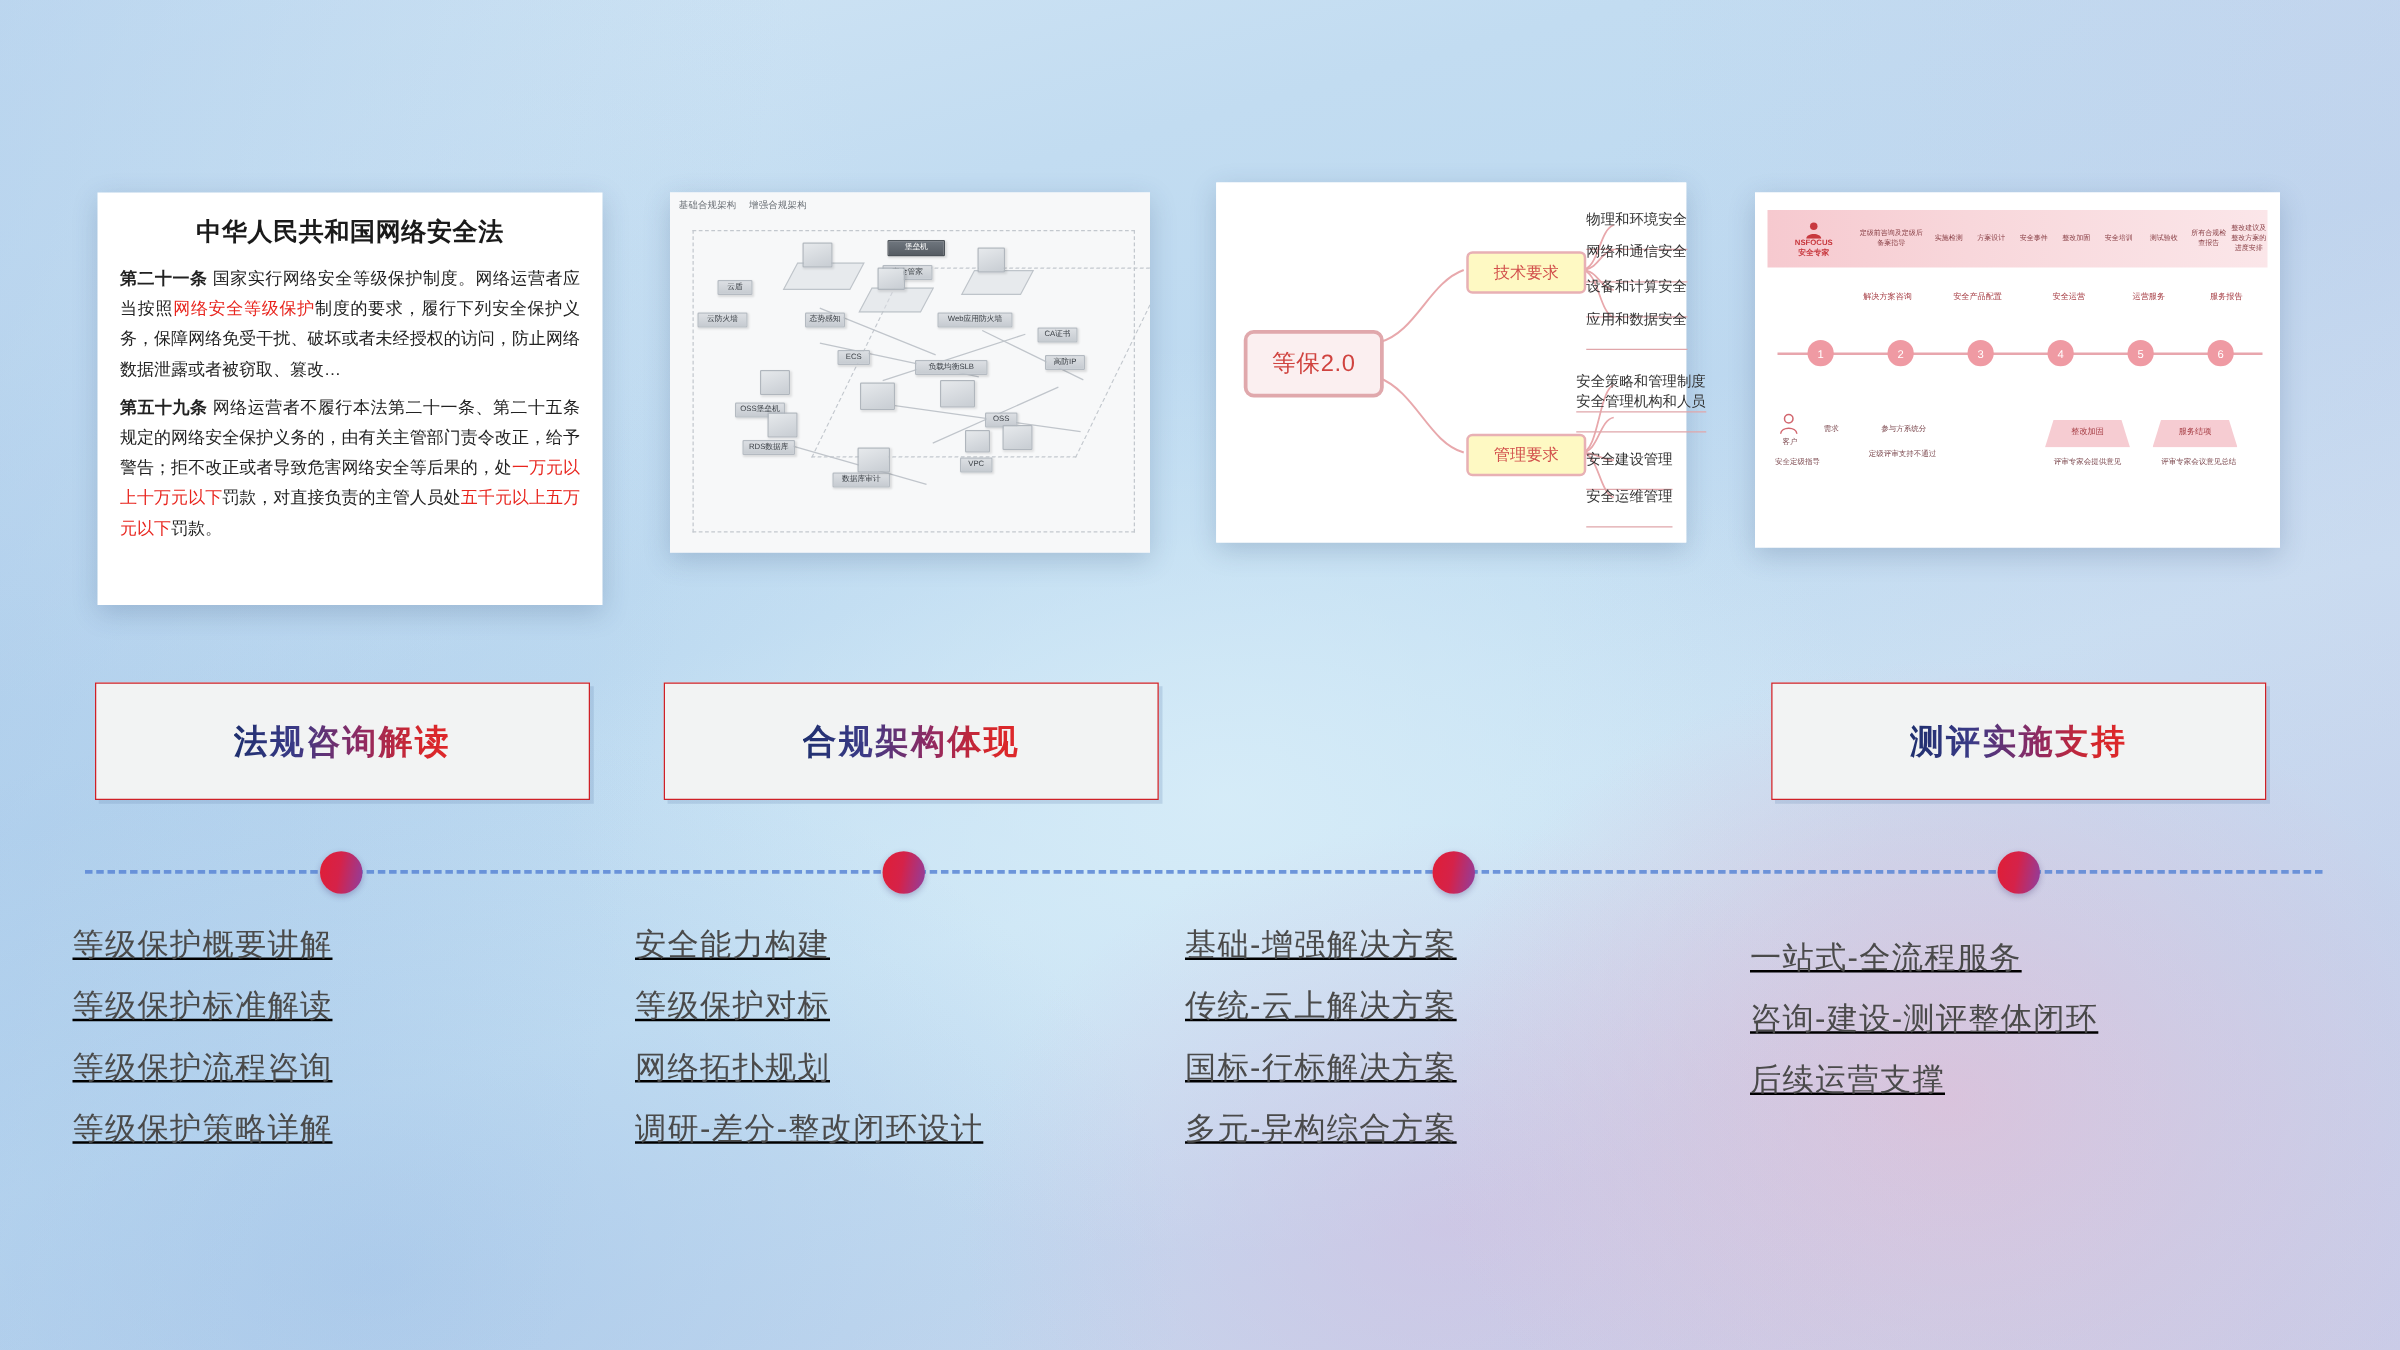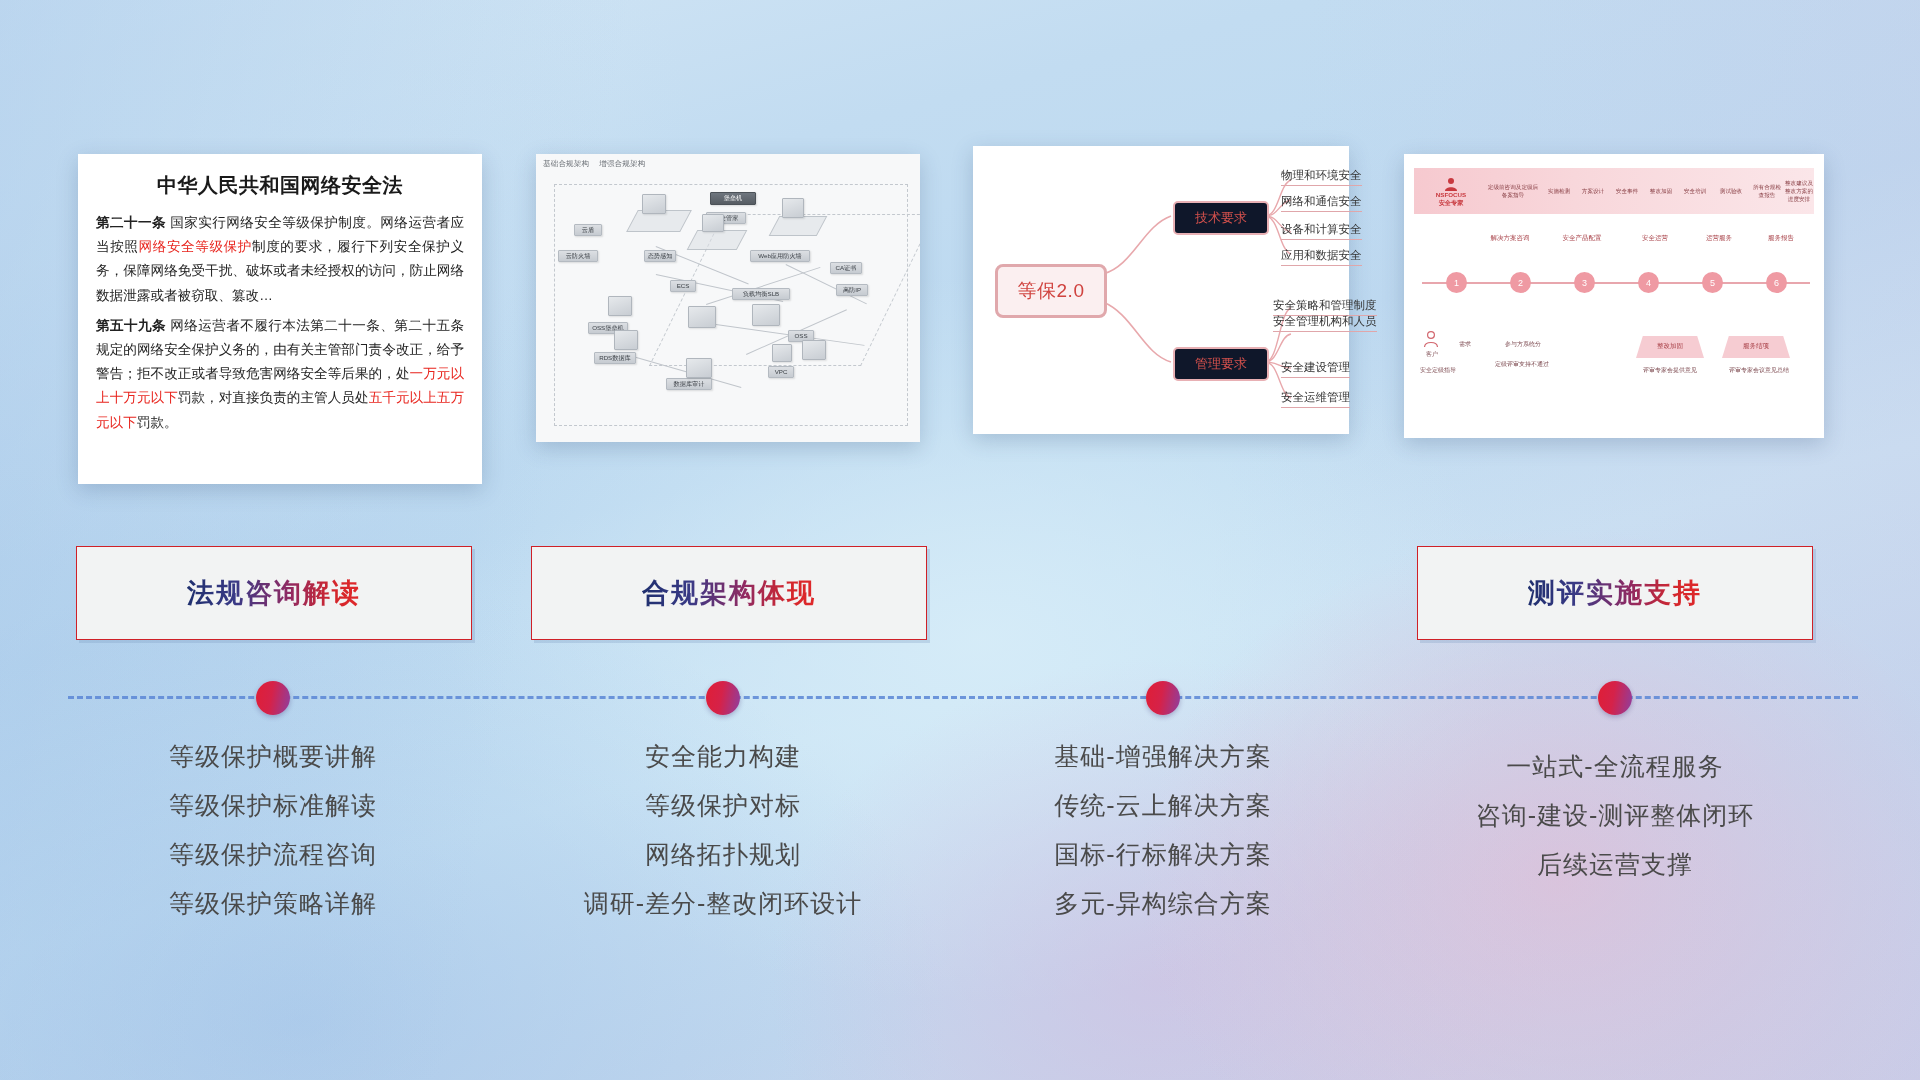--- a/index.html
+++ b/index.html
@@ -46,23 +46,23 @@
   .plate{position:absolute;background:rgba(218,222,227,.55);transform:skewX(-28deg);border:1px solid rgba(180,186,193,.8);}
   .cube{position:absolute;background:linear-gradient(160deg,#e6e9ec,#c8cdd3);border:1px solid #b0b6bd;border-radius:1px;
         box-shadow:1px 1px 2px rgba(0,0,0,.10);}
   .dash-ar{position:absolute;border:1px dashed #c3c8ce;}
   .ln{position:absolute;background:#c0c5cb;height:1px;transform-origin:0 0;}
 
   
   .mm{position:relative;width:100%;height:100%;background:#fff;}
   .mm-center{position:absolute;left:22px;top:118px;width:106px;height:48px;border:3px solid #e0a8ac;border-radius:8px;
       background:#fbeff0;display:flex;align-items:center;justify-content:center;font-size:19px;color:#d0433f;letter-spacing:.5px;}
-  .mm-b{position:absolute;width:92px;height:30px;border:2px solid #e8b0b4;border-radius:5px;background:#0f172a;
+  .mm-b{position:absolute;width:92px;height:30px;border:2px solid #e8b0b4;border-radius:5px;background:#fef9c3;
       display:flex;align-items:center;justify-content:center;font-size:13px;color:#d2504c;}
-  .mm-leaf{position:absolute;font-size:11.5px;color:#333;padding-bottom:2px;border-bottom:1.4px solid #e0a6aa;white-space:nowrap;margin-left:12px;}
+  .mm-leaf{position:absolute;font-size:11.5px;color:#333;padding-bottom:16px;border-bottom:1.4px solid #e0a6aa;white-space:nowrap;}
 
   
   .ns{position:relative;width:100%;height:100%;background:#fff;overflow:hidden;}
   .ns-band{position:absolute;left:10px;top:14px;width:400px;height:46px;
       background:linear-gradient(90deg,#f6c9cf 0%,#f8d7db 40%,#fbe6e9 100%);}
   .ns-logo{position:absolute;left:16px;top:16px;width:62px;height:44px;display:flex;flex-direction:column;
       align-items:center;justify-content:center;color:#c8393f;font-size:6.2px;line-height:1.35;font-weight:bold;}
   .ns-cell{position:absolute;top:16px;height:44px;display:flex;flex-direction:column;align-items:center;justify-content:center;
       font-size:5.6px;color:#8a4147;line-height:1.4;text-align:center;}
   .ns-line{position:absolute;left:18px;top:128px;width:388px;height:2px;background:#e8a6ad;}
@@ -80,21 +80,21 @@
        background:linear-gradient(90deg,#1f2f6e 0%,#3a3a86 28%,#8e2a63 58%,#d4262b 85%,#e0282a 100%);
        -webkit-background-clip:text;background-clip:text;color:transparent;}
 
   
   .tl-line{position:absolute;left:68px;top:696px;width:1790px;height:0;border-top:3px dashed #5b87d6;opacity:.85;}
   .dot{position:absolute;width:34px;height:34px;border-radius:50%;top:681px;
        background:linear-gradient(100deg,#e01e36 0%,#d52249 45%,#8e3fa0 100%);
        box-shadow:0 2px 5px rgba(60,40,110,.3);}
 
   
-  .col{position:absolute;top:742px;width:430px;text-align:center;}
+  .col{position:absolute;top:742px;width:430px;text-decoration:underline;}
   .col p{margin:0 0 21px 0;font-size:25px;color:#4a4a4a;letter-spacing:1px;line-height:1.12;}
 </style>
 </head>
 <body>
 
 <div class="bg"></div>
 <div class="bg2"></div>
 
 <div class="cards">
 

